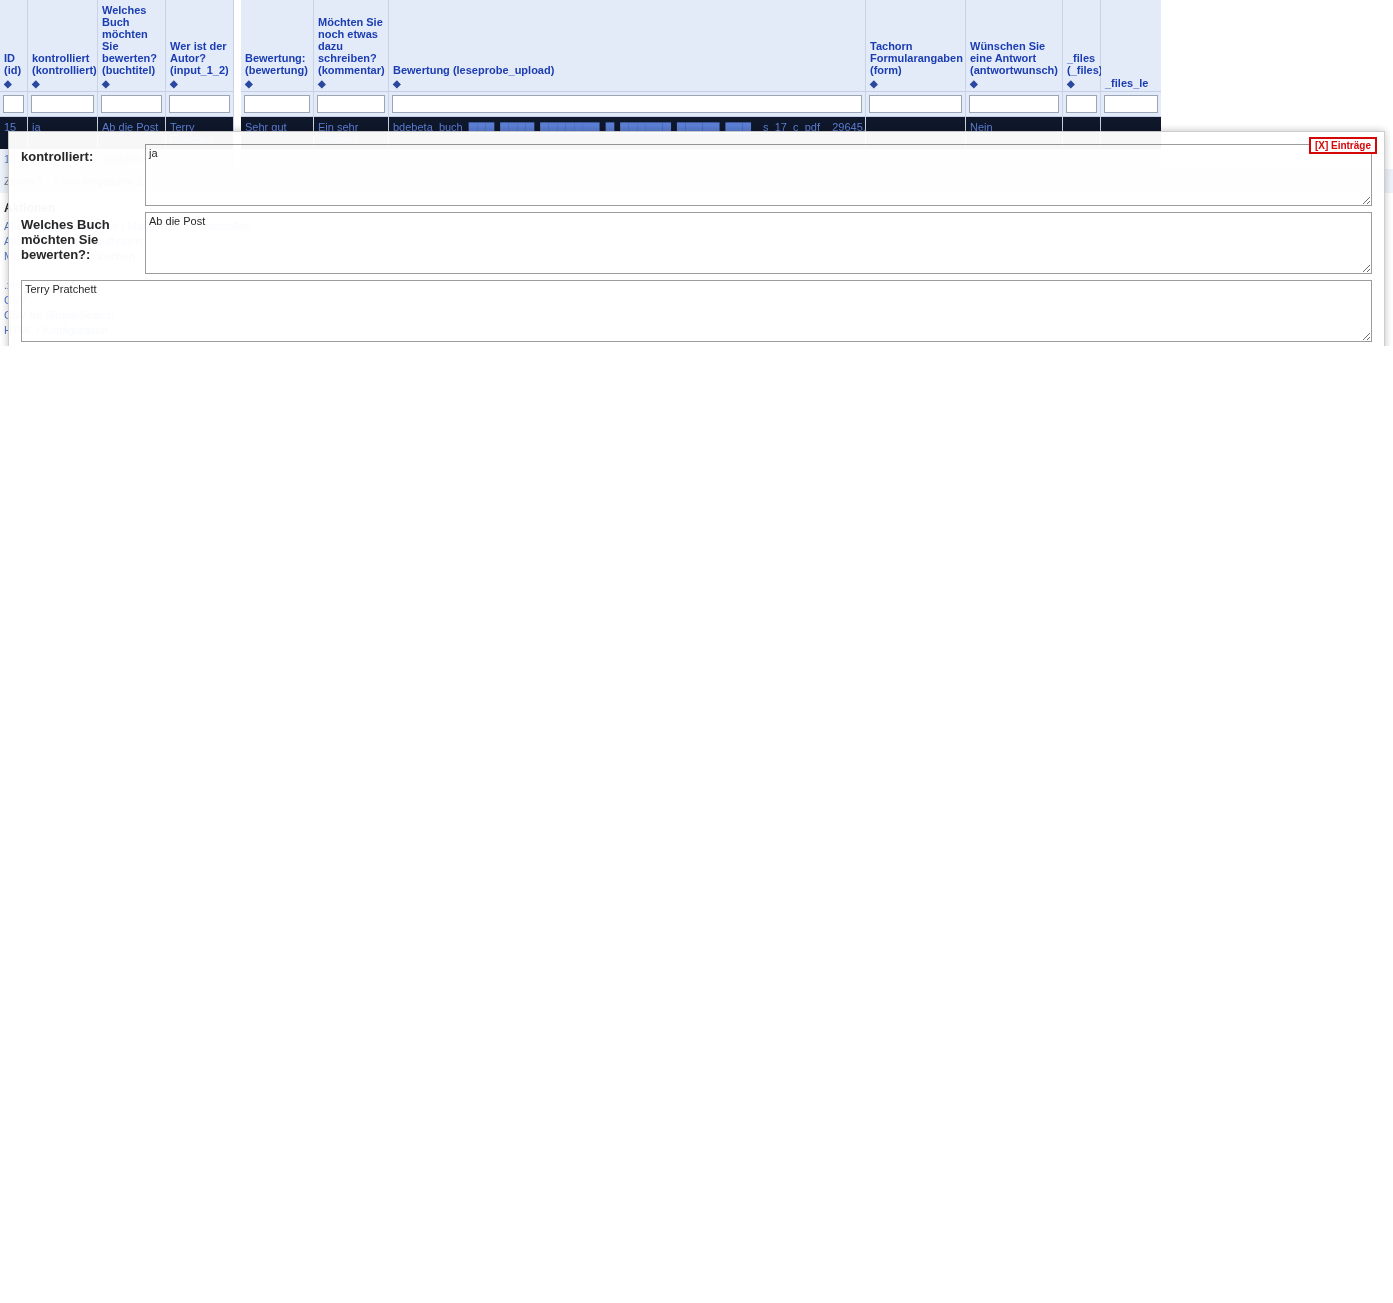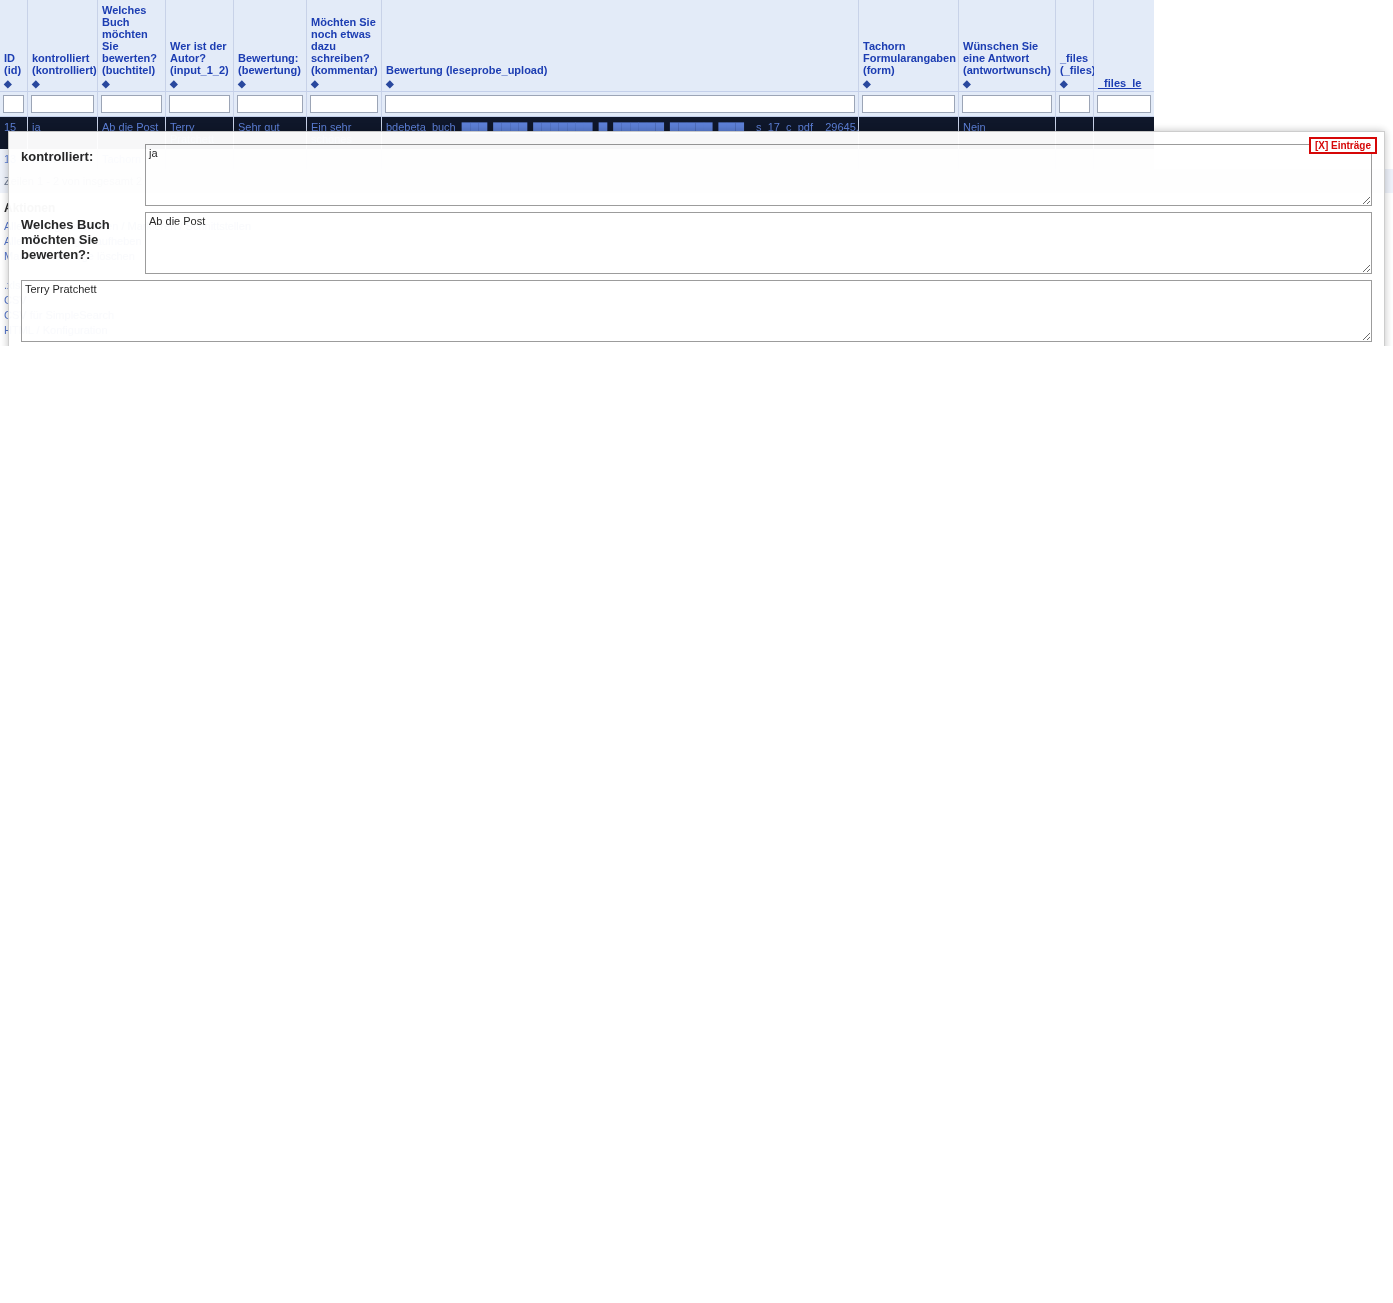--- a/index.html
+++ b/index.html
@@ -50,26 +50,26 @@
       padding: 1px 2px;
     }
     .grid-body .cell {
       padding: 4px;
       font-size: 11px;
       color: #5c7fd6;
       background: #eef2fa;
     }
     .grid-body .row1 .cell { background: #0f172a; }
     .cell { border-right: 1px solid #c8d2e8; }
-    .cell:last-child { border-right: none; text-decoration: underline; }
+    .cell:last-child { border-right: none; }
     .c-id { width: 28px; }
     .c-kontrolliert { width: 70px; }
     .c-buchtitel { width: 68px; }
     .c-autor { width: 68px; }
-    .c-bewertung { width: 73px; }
+    .c-bewertung { width: 73px; margin-left: 7px; }
     .c-kommentar { width: 75px; }
     .c-leseprobe { width: 477px; }
     .c-form { width: 100px; }
     .c-antwort { width: 97px; }
     .c-files { width: 38px; }
     .c-files_le { width: 60px; }
     .results {
       font-size: 11px;
       color: #6e7a91;
       padding: 6px 4px;

